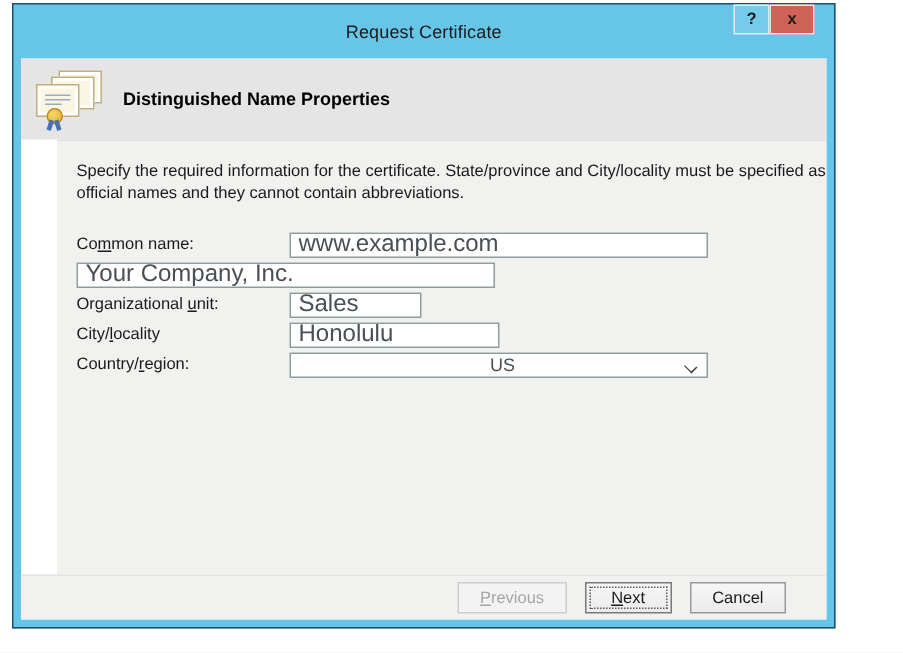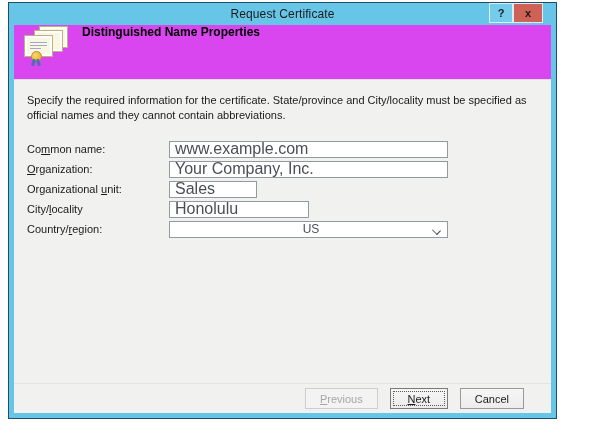--- a/index.html
+++ b/index.html
@@ -11,40 +11,40 @@
   }
   
   .dialog{
     position:absolute;left:8px;top:2px;width:549px;height:417px;
     background:var(--titlebar,#67C6E8);
     border:1px solid var(--window-border,#1F4F68);
     box-sizing:border-box;
     display:flex;flex-direction:column;
   }
   .titlebar{
-    height:22px;flex:0 0 auto;position:relative;
+    height:36px;flex:0 0 auto;position:relative;
     display:flex;align-items:center;justify-content:center;
   }
   .title{font-size:12px;color:#1A1A1A;letter-spacing:.1px}
   .controls{position:absolute;top:0px;right:13px;display:flex;height:20px}
   .ctrl{
     font-family:inherit;font-size:11px;font-weight:bold;color:#1A1A1A;
     display:flex;align-items:center;justify-content:center;
     border:1px solid #E1EBEF;box-sizing:border-box;padding:0;cursor:default;
   }
   .ctrl.help{width:24px;background:#74CBEA}
   .ctrl.close{width:30px;background:var(--close-button,#CE6256)}
   
   .client{
     flex:1;margin:0 5px 5px 5px;background:#ffffff;
     display:flex;flex-direction:column;overflow:hidden;
   }
   .header{
-    height:54px;flex:0 0 auto;background:#d946ef;
-    display:flex;padding-left:9px;
+    height:54px;flex:0 0 auto;background:#e5e5e5;
+    display:flex;align-items:center;padding-left:9px;
   }
   .heading{font-size:12px;font-weight:bold;color:#000;margin-left:13px}
   
   .cert-icon{position:relative;width:46px;height:40px;flex:0 0 auto}
   .cert-card{position:absolute;width:29px;height:22px;background:#FAF6E4;
     border:1px solid #C2AE7E;box-shadow:inset 0 0 0 2px #FFFFFF;box-sizing:border-box}
   .c3{right:1px;top:1px;z-index:1}
   .c2{right:6px;top:5px;z-index:2}
   .c1{left:1px;top:10px;z-index:3}
   .cert-line{position:absolute;left:5px;height:1px;background:#9FA8C5}
@@ -54,21 +54,21 @@
   .seal{position:absolute;left:8px;top:26px;width:9px;height:9px;border-radius:50%;
     background:radial-gradient(circle at 35% 35%,#F7D96B,#E2A62B);
     border:1px solid #BE8A1F;z-index:4}
   .ribbon{position:absolute;top:7px;width:3px;height:7px;background:#4A6FB5;z-index:-1}
   .r1{left:0;transform:rotate(18deg)}
   .r2{left:5px;transform:rotate(-18deg)}
   
   .bodyarea{
     flex:1;background:var(--body-background,#F1F1F0);
     border-top:1px solid #DFDFDF;
-    padding:13px 16px 0 13px;box-sizing:border-box;overflow:hidden;
+    padding:13px 16px 0 13px;box-sizing:border-box;overflow:hidden;margin-left:24px;
   }
   .description{
     margin:0 0 17px 0;width:500px;
     font-size:11px;line-height:1.4;color:#1A1A1A;
   }
   .form-row{display:flex;align-items:center;margin-bottom:3px;height:17px}
   .field-label{width:142px;flex:0 0 auto;font-size:11px;color:#1A1A1A}
   .field-label u,.btn u{text-decoration:underline;text-underline-offset:1px}
   .field-input{
     height:17px;box-sizing:border-box;border:1px solid #919B9E;background:#fff;
@@ -144,21 +144,20 @@
     </div>
 
     <div class="bodyarea">
       <p class="description">Specify the required information for the certificate. State/province and City/locality must be specified as official names and they cannot contain abbreviations.</p>
       <div class="form" id="dn-form">
           <div class="form-row">
             <label class="field-label">Co<u>m</u>mon name:</label>
             <input type="text" class="field-input" value="www.example.com" style="">
           </div>
           <div class="form-row">
-            <label class="field-label"><u>O</u>rganization:</label>
             <input type="text" class="field-input" value="Your Company, Inc." style="">
           </div>
           <div class="form-row">
             <label class="field-label">Organizational <u>u</u>nit:</label>
             <input type="text" class="field-input" value="Sales" style="">
           </div>
           <div class="form-row">
             <label class="field-label">City/<u>l</u>ocality</label>
             <input type="text" class="field-input" value="Honolulu" style="">
           </div>

